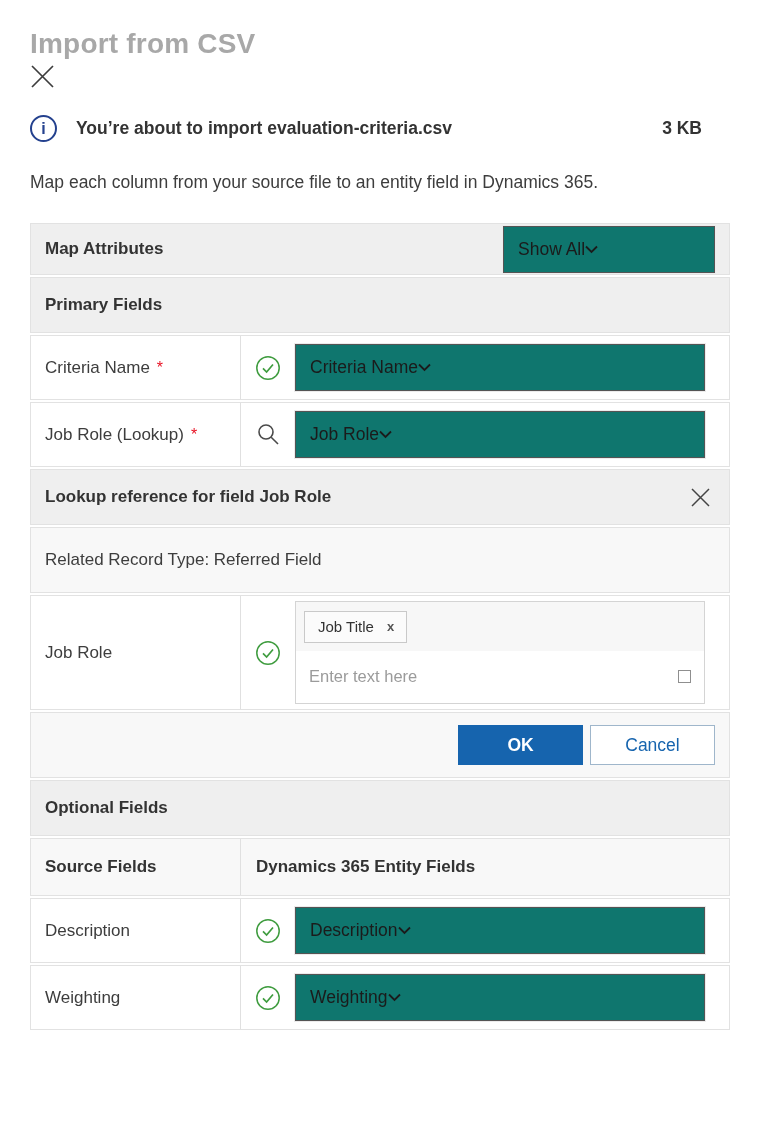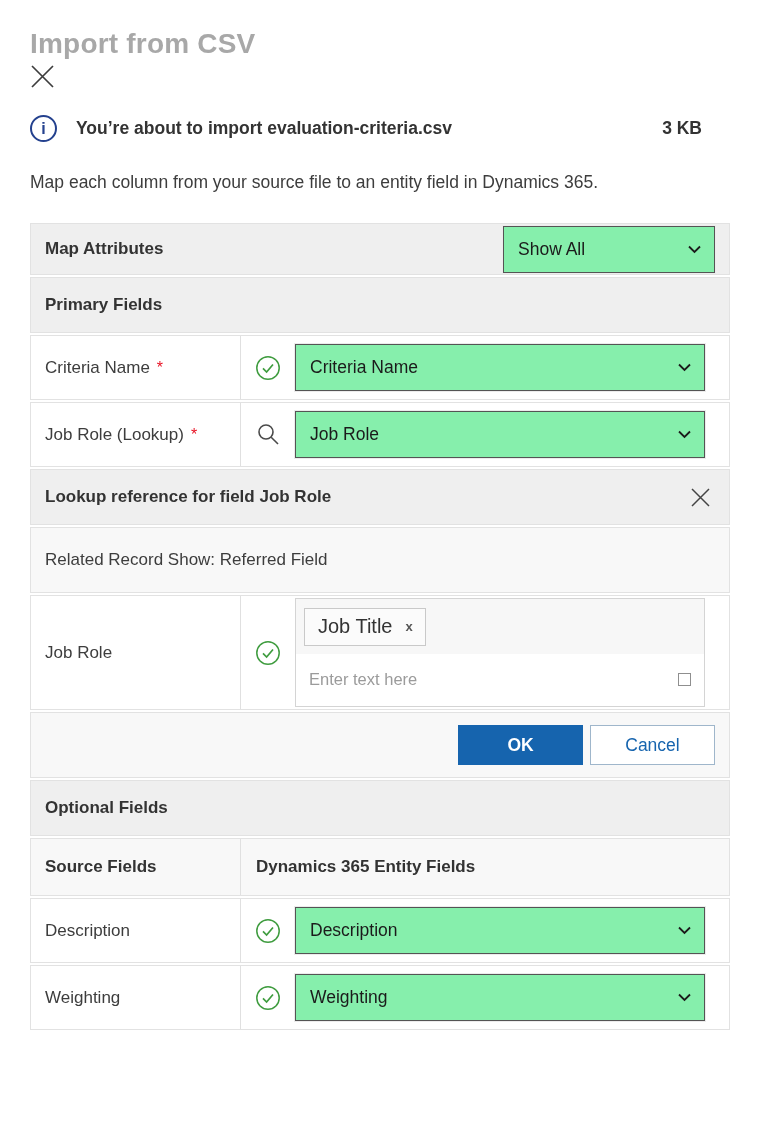--- a/index.html
+++ b/index.html
@@ -59,38 +59,38 @@
   .label-cell {
     width: 210px; flex: 0 0 auto; align-self: stretch;
     display: flex; align-items: center; padding-left: 14px;
     border-right: 1px solid #e0e0e0; color: #3d3d3d;
   }
   .req { color: #e81123; margin-left: 7px; font-size: 16px; }
   .icon-cell { width: 54px; flex: 0 0 auto; display: flex; align-items: center; justify-content: center; }
   .value-cell { flex: 1 1 auto; display: flex; align-items: center; padding-right: 24px; }
 
   .select {
-    width: 100%; height: 47px; background: #86efac;
+    width: 100%; height: 47px; background: #0f766e;
     border: 1px solid #545454; box-shadow: 0 0 0 1px #ececec;
-    display: flex; align-items: center; justify-content: space-between;
+    display: flex; align-items: center; 
     padding: 0 13px 0 14px; cursor: pointer; color: #1b1b1b; font-size: 17.5px;
   }
   .select.show-all { width: 212px; height: 47px; margin-left: auto; font-weight: 400; }
 
   
   .tag-box {
     flex: 1 1 auto; margin: 5px 24px 5px 0; align-self: center;
     border: 1px solid #d4d4d4; background: #fff;
   }
   .tag-top { background: #f7f7f7; padding: 9px 8px 8px 8px; }
   .chip {
     display: inline-flex; align-items: center; background: #fbfbfb;
     border: 1px solid #c9c9c9; padding: 6px 12px 7px 13px; cursor: default;
   }
-  .chip-label { color: #333; font-size: 20px; }
+  .chip-label { color: #333; font-size: 15px; }
   .chip-x { color: #555; font-size: 13px; font-weight: 700; margin-left: 13px; cursor: pointer; }
   .tag-bottom { display: flex; align-items: center; justify-content: space-between; padding: 16px 13px 17px 13px; }
   .placeholder { color: #9b9b9b; font-size: 16.5px; }
   .mini-checkbox { width: 13px; height: 13px; border: 1px solid #8f8f8f; background: #fff; flex: 0 0 auto; cursor: pointer; }
 
   
   .btn { height: 40px; width: 125px; font-size: 17.5px; cursor: pointer; font-family: "Liberation Sans", sans-serif; }
   .btn-ok { background: #1664ae; color: #fff; border: 1px solid #1664ae; font-weight: 600; margin-right: 7px; }
   .btn-cancel { background: #fff; color: #1664ae; border: 1px solid #9fb6cb; }
 
@@ -181,21 +181,21 @@
     <div class="row hdr">
       <span>Lookup reference for field Job Role</span>
       <button class="lookup-close">
         <svg width="21" height="21" viewBox="0 0 21 21">
           <path d="M2 2 L19 19 M19 2 L2 19" stroke="#444" stroke-width="1.5" fill="none"></path>
         </svg>
       </button>
     </div>
 
     <div class="row related">
-      <span>Related Record Show: Referred Field</span>
+      <span>Related Record Type: Referred Field</span>
     </div>
 
     <div class="row tagrow">
       <div class="label-cell">
         <span>Job Role</span>
       </div>
       <div class="icon-cell">
         <svg width="26" height="26" viewBox="0 0 26 26">
           <circle cx="13" cy="13" r="11.2" fill="none" stroke="#3f9c3f" stroke-width="1.5"></circle>
           <path d="M8 13.4 L11.6 17 L18 9.5" stroke="#3f9c3f" stroke-width="1.7" fill="none"></path>

